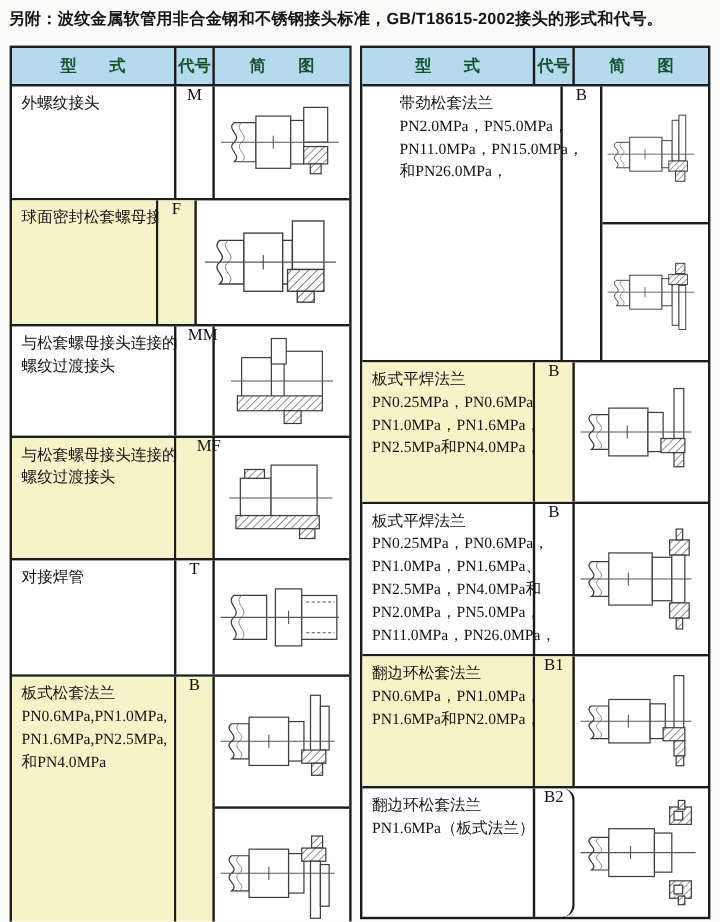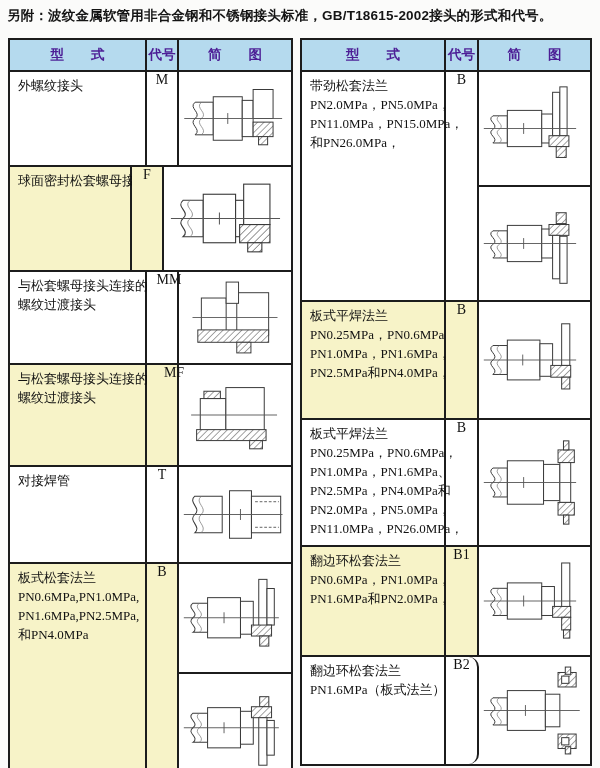--- a/index.html
+++ b/index.html
@@ -18,21 +18,21 @@
     position:absolute;top:38px;
     border:2px solid #1c1c1c;background:#fff;box-sizing:border-box;
   }
   .hdr,.row{display:flex;box-sizing:border-box}
   .hdr{
     height:32px;background:var(--blue,#b5daee);
     border-bottom:2px solid #1c1c1c;
   }
   .hdr .cell{
     justify-content:center;align-items:center;flex-direction:row;
-    font-size:13.5px;font-weight:bold;color:#4c1d95;
+    font-size:13.5px;font-weight:bold;color:#14532d;
   }
   .row{border-bottom:2px solid #1c1c1c}
   .row:last-child{border-bottom:none}
   .cell{
     box-sizing:border-box;border-right:2px solid #1c1c1c;
     display:flex;flex-direction:column;justify-content:flex-start;
   }
   .cell:last-child{border-right:none}
   .c-type{padding:4px 4px 4px 8px;font-size:13px;line-height:19px}
   .c-type .ln{white-space:nowrap}
@@ -203,21 +203,21 @@
         </div>
       </div>
     </div>
     <div class="tbl" style="left: 300px; width: 292px;">
       <div class="hdr">
         <div class="cell" style="width: 144px;">型　　式</div>
         <div class="cell" style="width: 33px;">代号</div>
         <div class="cell" style="flex: 1 1 0%;">简　　图</div>
       </div>
       <div class="row" style="height: 230px;">
-        <div class="cell c-type" style="width: 144px;">
+        <div class="cell c-type" style="width: 144px; margin-left: 23px;">
           <div class="ln">带劲松套法兰</div>
           <div class="ln">PN2.0MPa，PN5.0MPa，</div>
           <div class="ln">PN11.0MPa，PN15.0MPa，</div>
           <div class="ln">和PN26.0MPa，</div>
         </div>
         <div class="cell c-code" style="width: 33px;">B</div>
         <div class="cell c-diag" style="flex: 1 1 0%;">
           <div class="dsub">
             <svg viewBox="0 0 116 96" preserveAspectRatio="xMidYMid meet">
               <path d="M 28 34 L 12 34 C 4 39.4 20 43.6 12 49 C 4 54.400000000000006 20 58.599999999999994 12 64 L 28 64 Z" fill="#fff" stroke="#3a3a3a" stroke-width="1.1"></path>

